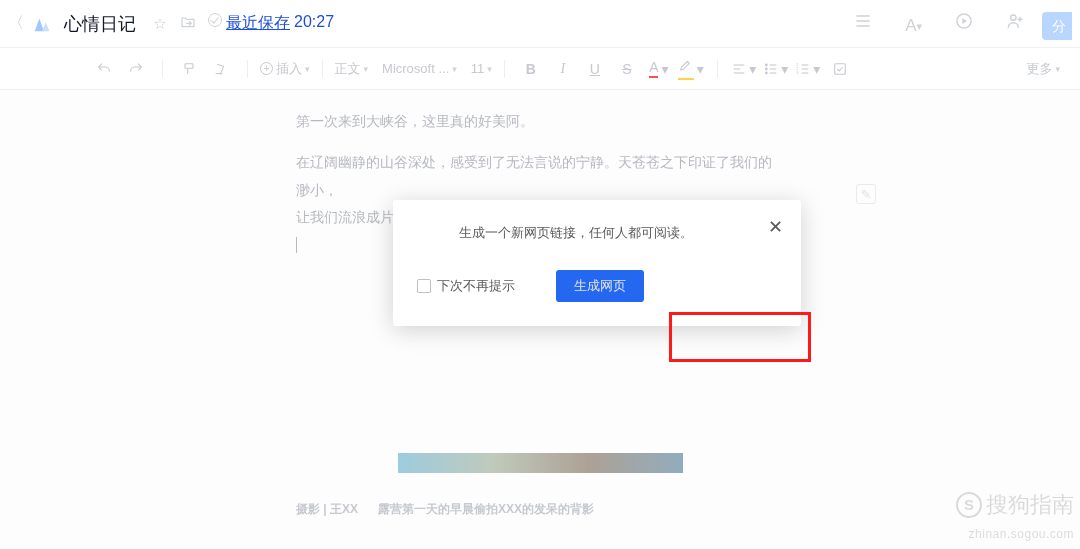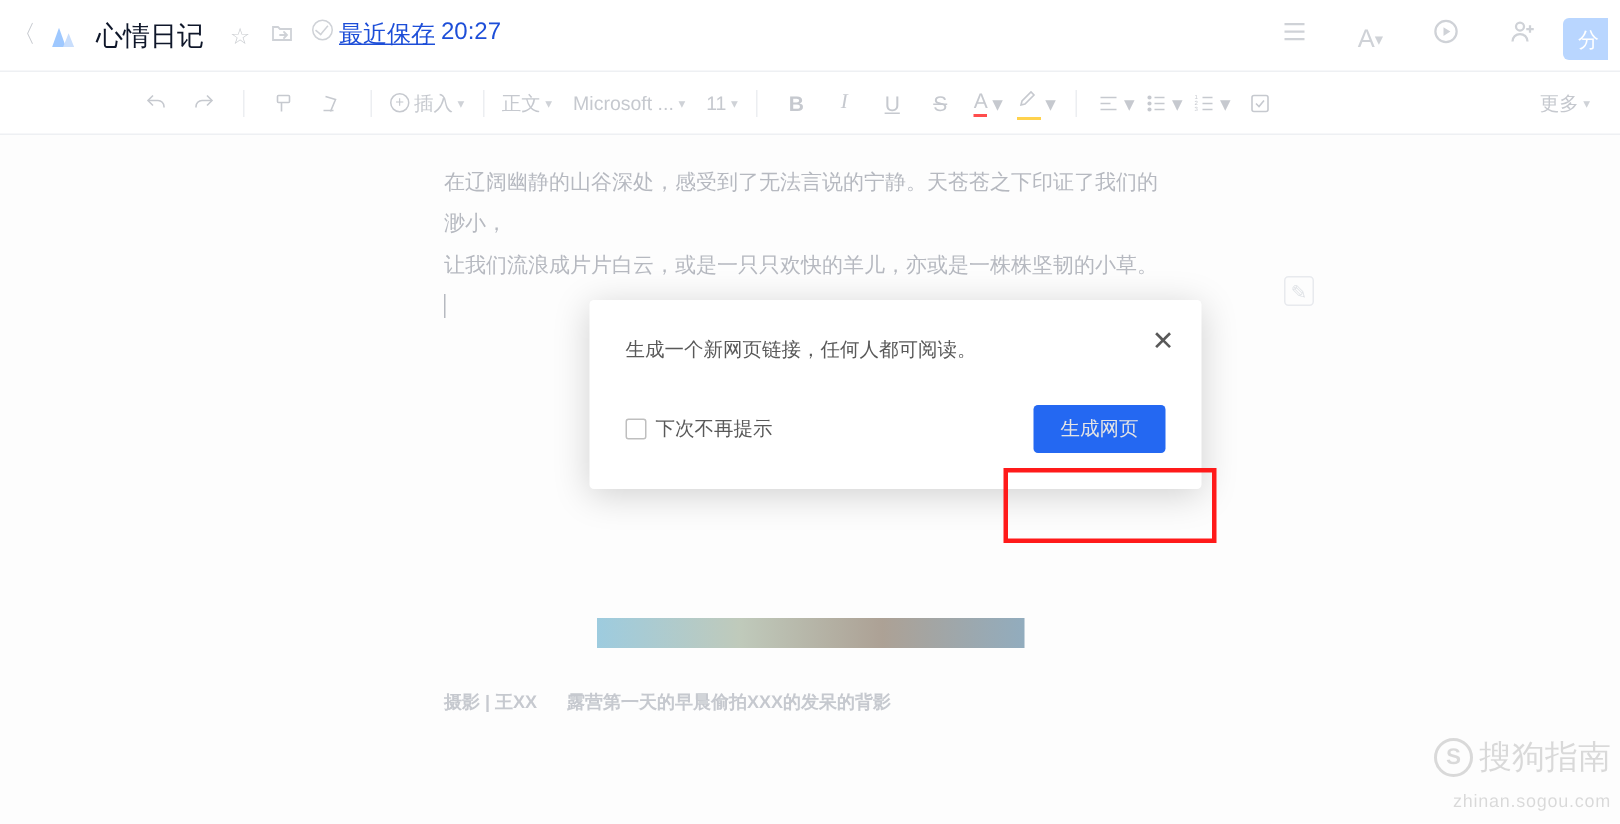--- a/index.html
+++ b/index.html
@@ -39,22 +39,22 @@
   .cursor{display:inline-block;width:1px;height:16px;background:#b6b9c0;vertical-align:middle;}
   .side-add{position:absolute;right:-26px;top:94px;width:20px;height:20px;border:1px solid #e8eaee;border-radius:3px;display:flex;align-items:center;justify-content:center;color:#dfe2e6;font-size:13px;}
   .img-ph{width:285px;height:20px;margin:195px auto 0;background:linear-gradient(to right,#4fa3c6,#8da085,#6b5640,#3a6a8a);opacity:.55;}
   .caption{font-size:12px;color:#c6c9cf;margin-top:28px;font-weight:bold;}
 
   
   .overlay{position:absolute;inset:0;}
   .modal{position:absolute;left:393px;top:200px;width:408px;background:#fff;border-radius:3px;box-shadow:0 4px 24px rgba(0,0,0,0.18);padding:22px 24px 24px;}
   .modal h3{font-size:16px;font-weight:600;color:#262626;margin-bottom:14px;}
   .modal .close{position:absolute;right:18px;top:18px;font-size:18px;color:#595959;cursor:pointer;line-height:1;}
-  .modal p{font-size:13px;color:#595959;line-height:1.7;}
-  .modal-foot{display:flex;align-items:center;justify-content:space-between;margin-top:26px;}
+  .modal p{font-size:13px;color:#595959;line-height:1.7;margin-left:42px;}
+  .modal-foot{display:flex;align-items:center;margin-top:26px;gap:41px;}
   .chk-wrap{display:flex;align-items:center;gap:6px;font-size:13px;color:#595959;cursor:pointer;}
   .chk-box{width:14px;height:14px;border:1px solid #bfbfbf;border-radius:2px;}
   .btn-primary{background:#2468f2;color:#e5e5e5;font-size:13px;padding:7px 18px;border:none;border-radius:3px;cursor:pointer;}
   .redbox{position:absolute;left:669px;top:312px;width:142px;height:50px;border:3px solid #ff1a1a;pointer-events:none;}
 
   
   .wm{position:absolute;right:6px;bottom:6px;text-align:right;color:rgba(0,0,0,0.14);font-size:22px;line-height:1.15;pointer-events:none;}
   .wm .sub{font-size:12px;letter-spacing:0.5px;margin-left:32px;}
 </style>
 </head>
@@ -209,20 +209,21 @@
   <div class="tb-right">
     <div class="tb-text">
         <span>更多</span>
         <span class="car">▾</span>
       </div>
   </div>
 </div>
 
 <div class="doc-wrap">
   <div class="page">
+    <p class="para">第一次来到大峡谷，这里真的好美阿。</p>
     <p class="para">
       <span>在辽阔幽静的山谷深处，感受到了无法言说的宁静。天苍苍之下印证了我们的渺小，</span><br>
       <span>让我们流浪成片片白云，或是一只只欢快的羊儿，亦或是一株株坚韧的小草。</span><br>
       <span class="cursor"></span>
     </p>
     <div class="side-add">✎</div>
     <div class="img-ph"></div>
     <p class="caption">
       <span>摄影 | 王XX</span>
       &nbsp;&nbsp;&nbsp;&nbsp;

